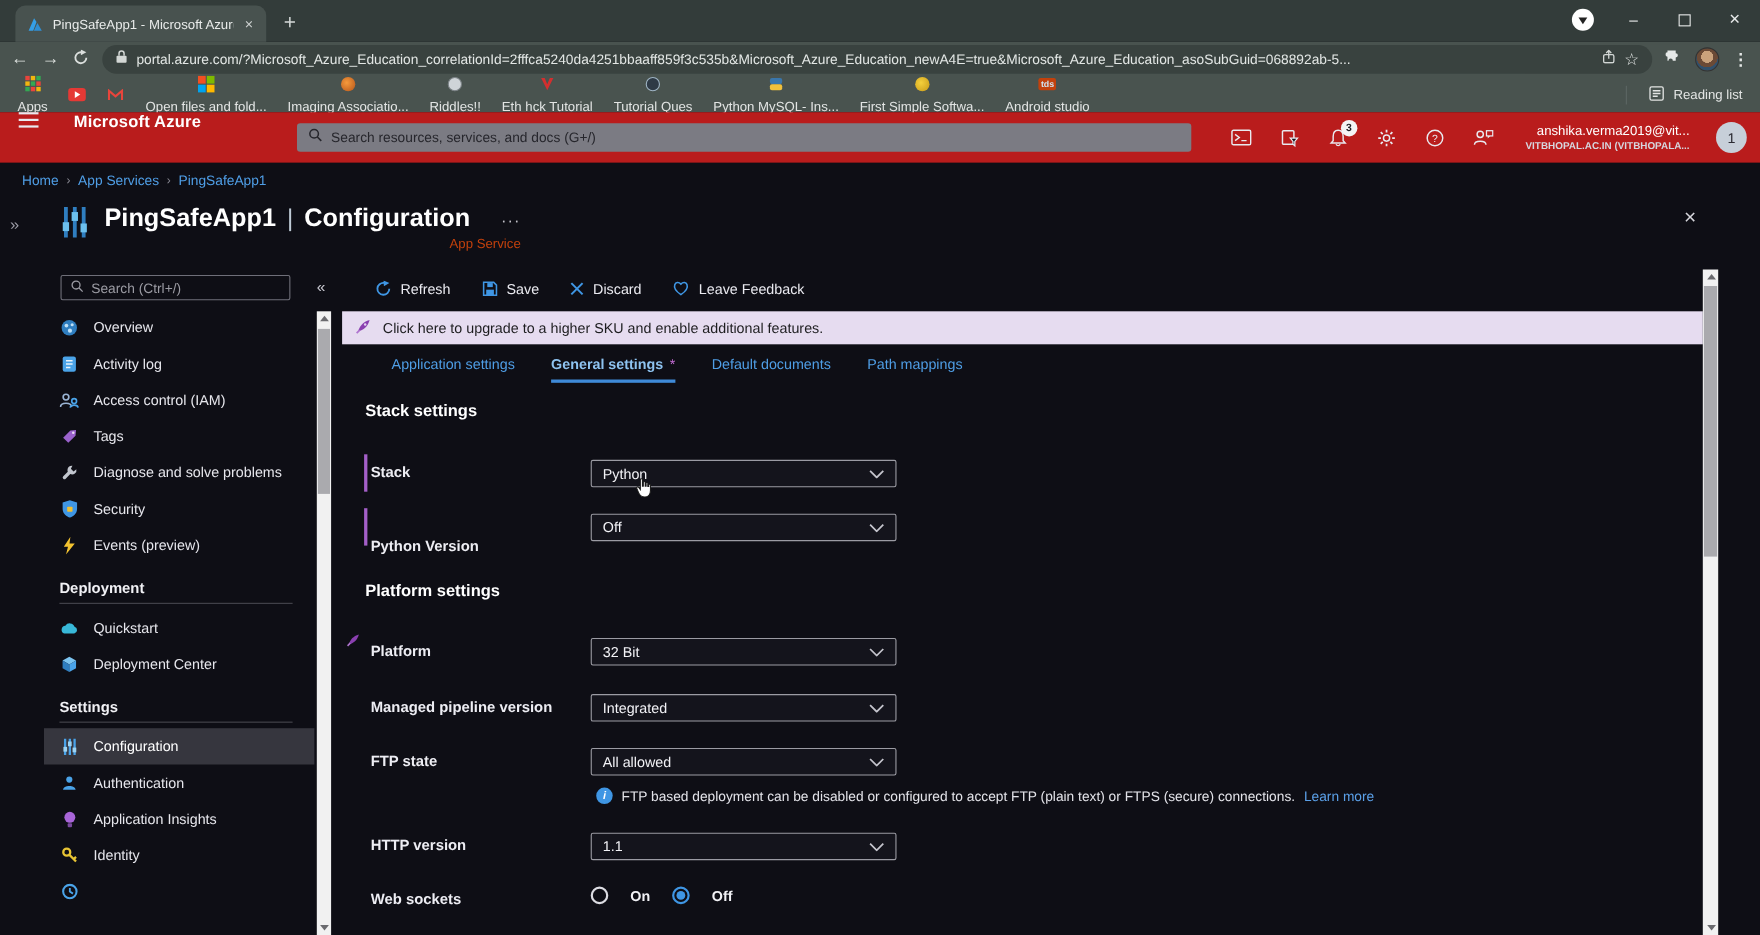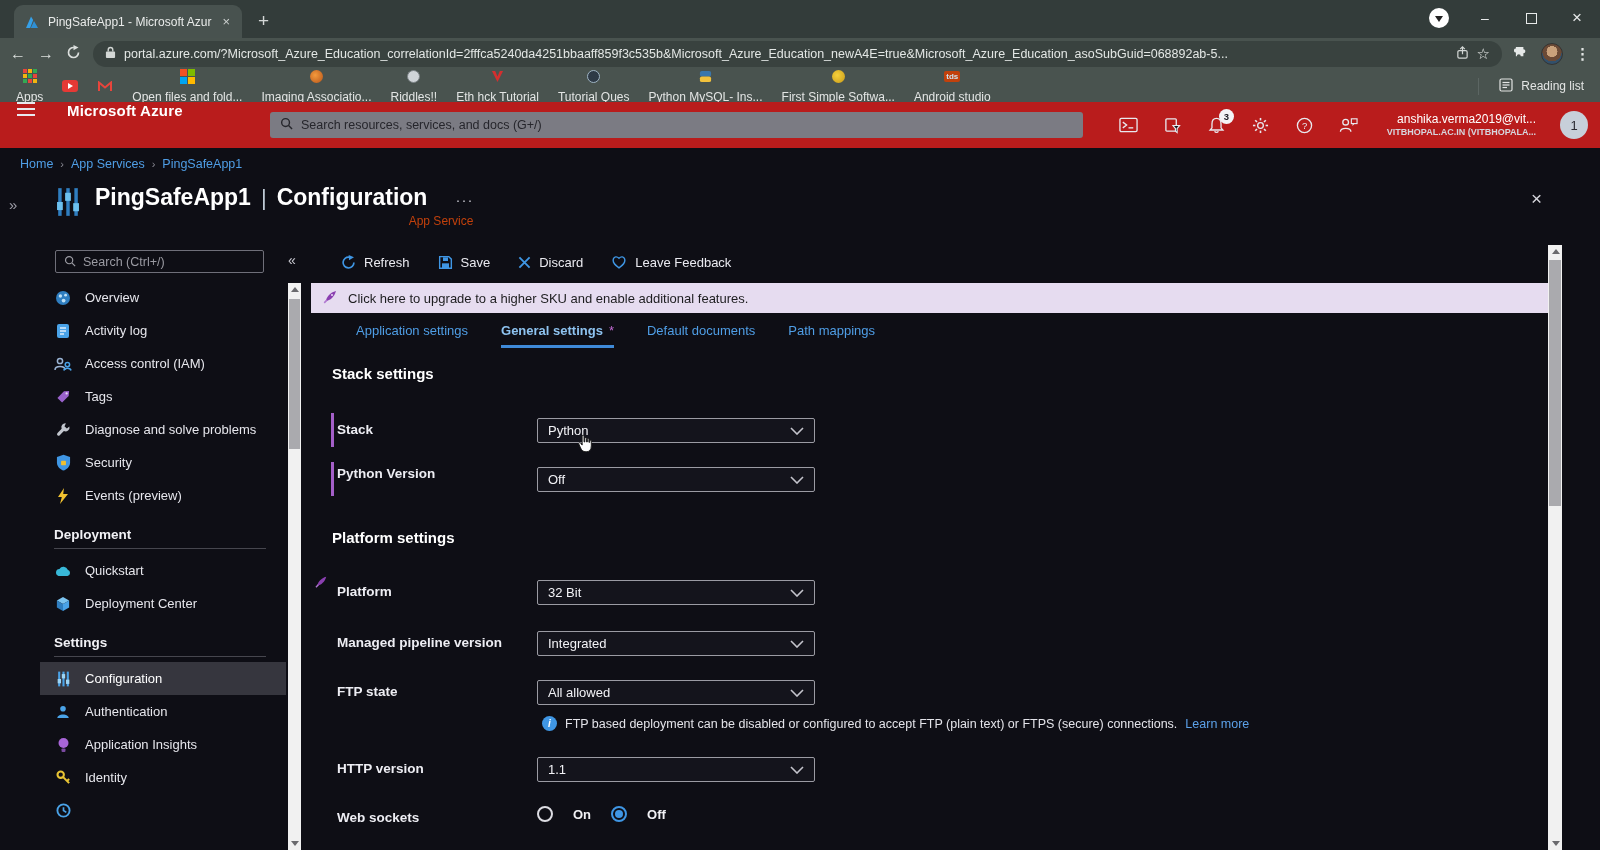--- a/index.html
+++ b/index.html
@@ -599,21 +599,21 @@
       <div class="reqbar" style="top:130px;"></div>
       <div class="flabel" style="top:139px;">Stack</div>
       <div class="dd" style="top:135px;">
         <span>Python</span>
         <svg width="14" height="8" viewBox="0 0 14 8">
             <path d="M1 1 L7 7 L13 1" fill="none" stroke="#c4c4cc" stroke-width="1.6"></path>
           </svg>
       </div>
 
       <div class="reqbar" style="top:179px;"></div>
-      <div class="flabel" style="top:183px;text-align:right;">Python Version</div>
+      <div class="flabel" style="top:206px;text-align:right;">Python Version</div>
       <div class="dd" style="top:184px;">
         <span>Off</span>
         <svg width="14" height="8" viewBox="0 0 14 8">
             <path d="M1 1 L7 7 L13 1" fill="none" stroke="#c4c4cc" stroke-width="1.6"></path>
           </svg>
       </div>
 
       <div class="shdr" style="top:246px;">Platform settings</div>
 
       <span class="rocket-sm"><svg width="14" height="14" viewBox="0 0 20 20">

